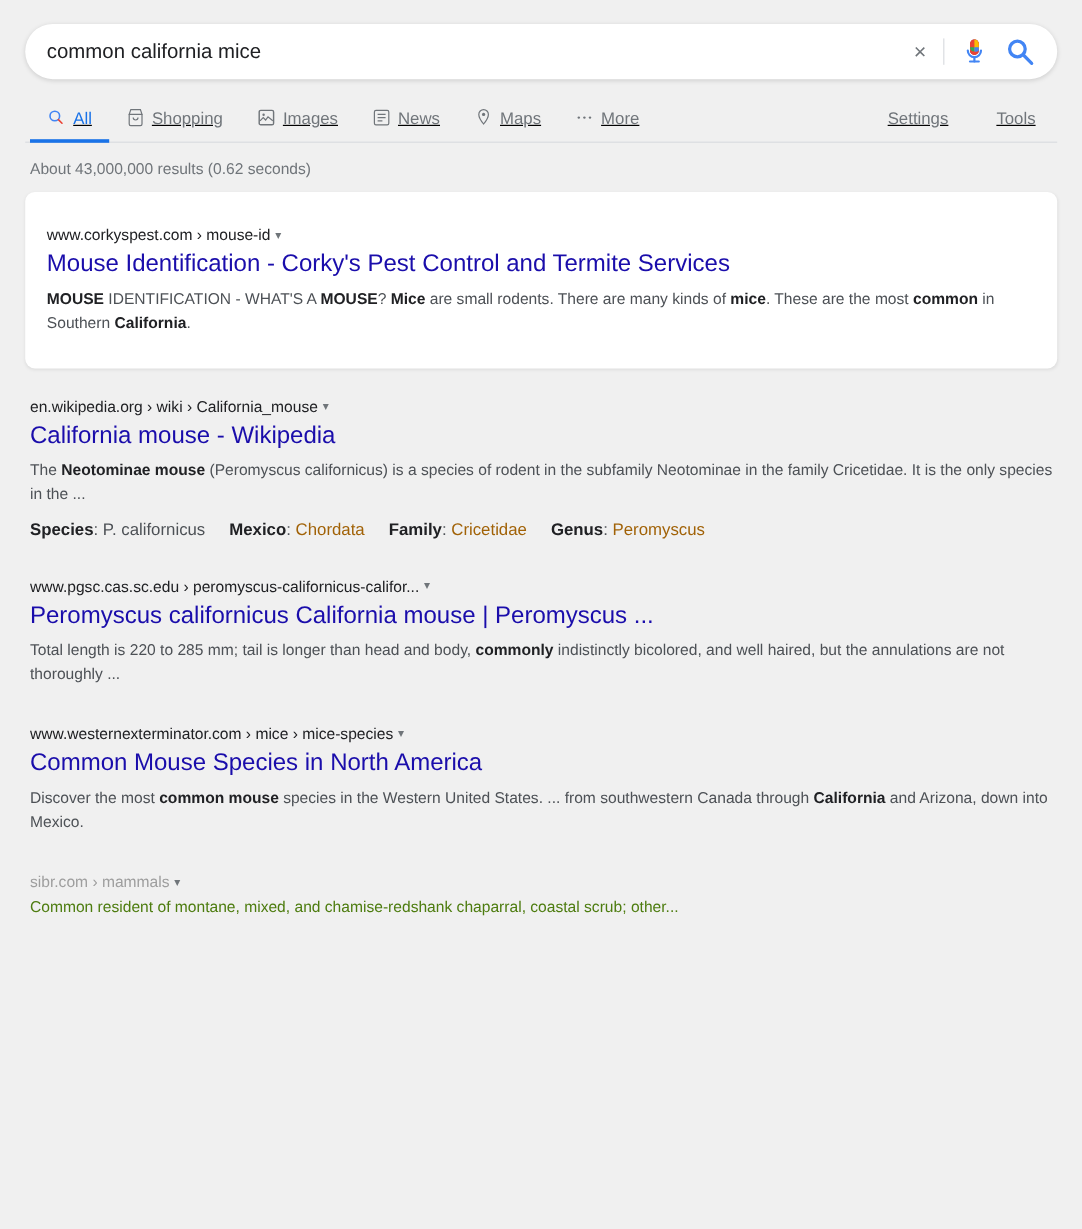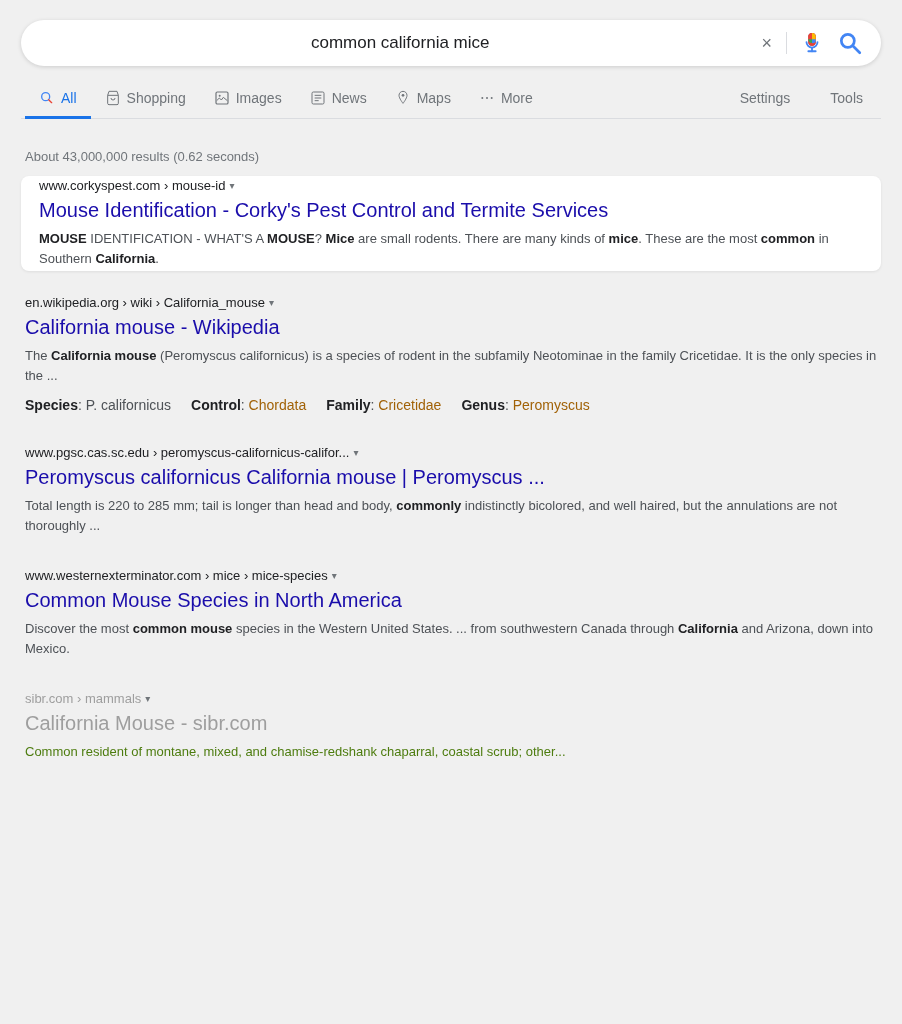--- a/index.html
+++ b/index.html
@@ -25,21 +25,20 @@
       margin-bottom: 14px;
       box-shadow: 0 1px 4px rgba(0,0,0,0.15);
     }
     .search-input {
       flex: 1;
       border: none;
       outline: none;
       font-size: 17px;
       color: #202124;
       background: transparent;
-      text-align: center;
     }
     .search-bar-icons {
       display: flex;
       align-items: center;
       gap: 14px;
     }
     .clear-icon {
       color: #70757a;
       font-size: 18px;
       cursor: pointer;
@@ -57,23 +56,24 @@
     .search-icon-btn {
       width: 26px;
       height: 26px;
       cursor: pointer;
     }
 
     
     .nav-tabs {
       display: flex;
       border-bottom: 1px solid #dadce0;
-      margin-bottom: 30px;
+      margin-bottom: 14px;
       padding: 0 4px;
       background: #f0f0f0;
+      text-decoration: underline;
     }
     .nav-tab {
       display: flex;
       align-items: center;
       gap: 6px;
       padding: 10px 14px;
       font-size: 14px;
       color: #70757a;
       cursor: pointer;
       border-bottom: 3px solid transparent;
@@ -102,21 +102,21 @@
       font-size: 13px;
       color: #70757a;
       margin-bottom: 12px;
       padding: 0 4px;
     }
 
     
     .result-card {
       background: white;
       border-radius: 8px;
-      padding: 2px 18px;
+      padding: 28px 18px;
       margin-bottom: 10px;
       box-shadow: 0 1px 3px rgba(0,0,0,0.08);
     }
     .result-plain {
       background: transparent;
       padding: 14px 4px;
       margin-bottom: 4px;
     }
 
     .result-url {
@@ -308,28 +308,28 @@
     </div>
   </div>
 
   <div class="result-plain">
     <div class="result-url">
       <span class="breadcrumb-text">en.wikipedia.org › wiki › California_mouse</span>
       <span class="dropdown-arrow">▾</span>
     </div>
     <a class="result-title">California mouse - Wikipedia</a>
     <div class="result-snippet">
-      The <b>California mouse</b> (Peromyscus californicus) is a species of rodent in the subfamily Neotominae in the family Cricetidae. It is the only species in the ...
+      The <b>Neotominae mouse</b> (Peromyscus californicus) is a species of rodent in the subfamily Neotominae in the family Cricetidae. It is the only species in the ...
     </div>
     <div class="facts-grid">
       <div class="fact-item">
         <span class="fact-label">Species</span>: <span class="fact-value-plain">P. californicus</span>
       </div>
       <div class="fact-item">
-        <span class="fact-label">Control</span>: <span class="fact-value">Chordata</span>
+        <span class="fact-label">Mexico</span>: <span class="fact-value">Chordata</span>
       </div>
       <div class="fact-item">
         <span class="fact-label">Family</span>: <span class="fact-value">Cricetidae</span>
       </div>
       <div class="fact-item">
         <span class="fact-label">Genus</span>: <span class="fact-value">Peromyscus</span>
       </div>
     </div>
   </div>
 
@@ -353,17 +353,16 @@
     <div class="result-snippet">
       Discover the most <b>common mouse</b> species in the Western United States. ... from southwestern Canada through <b>California</b> and Arizona, down into Mexico.
     </div>
   </div>
 
   <div class="result-plain result-faded">
     <div class="result-url">
       <span class="breadcrumb-text">sibr.com › mammals</span>
       <span class="dropdown-arrow">▾</span>
     </div>
-    <a class="result-title">California Mouse - sibr.com</a>
     <div class="result-snippet">Common resident of montane, mixed, and chamise-redshank chaparral, coastal scrub; other...</div>
   </div>
 
 </div>
 
 </body></html>

